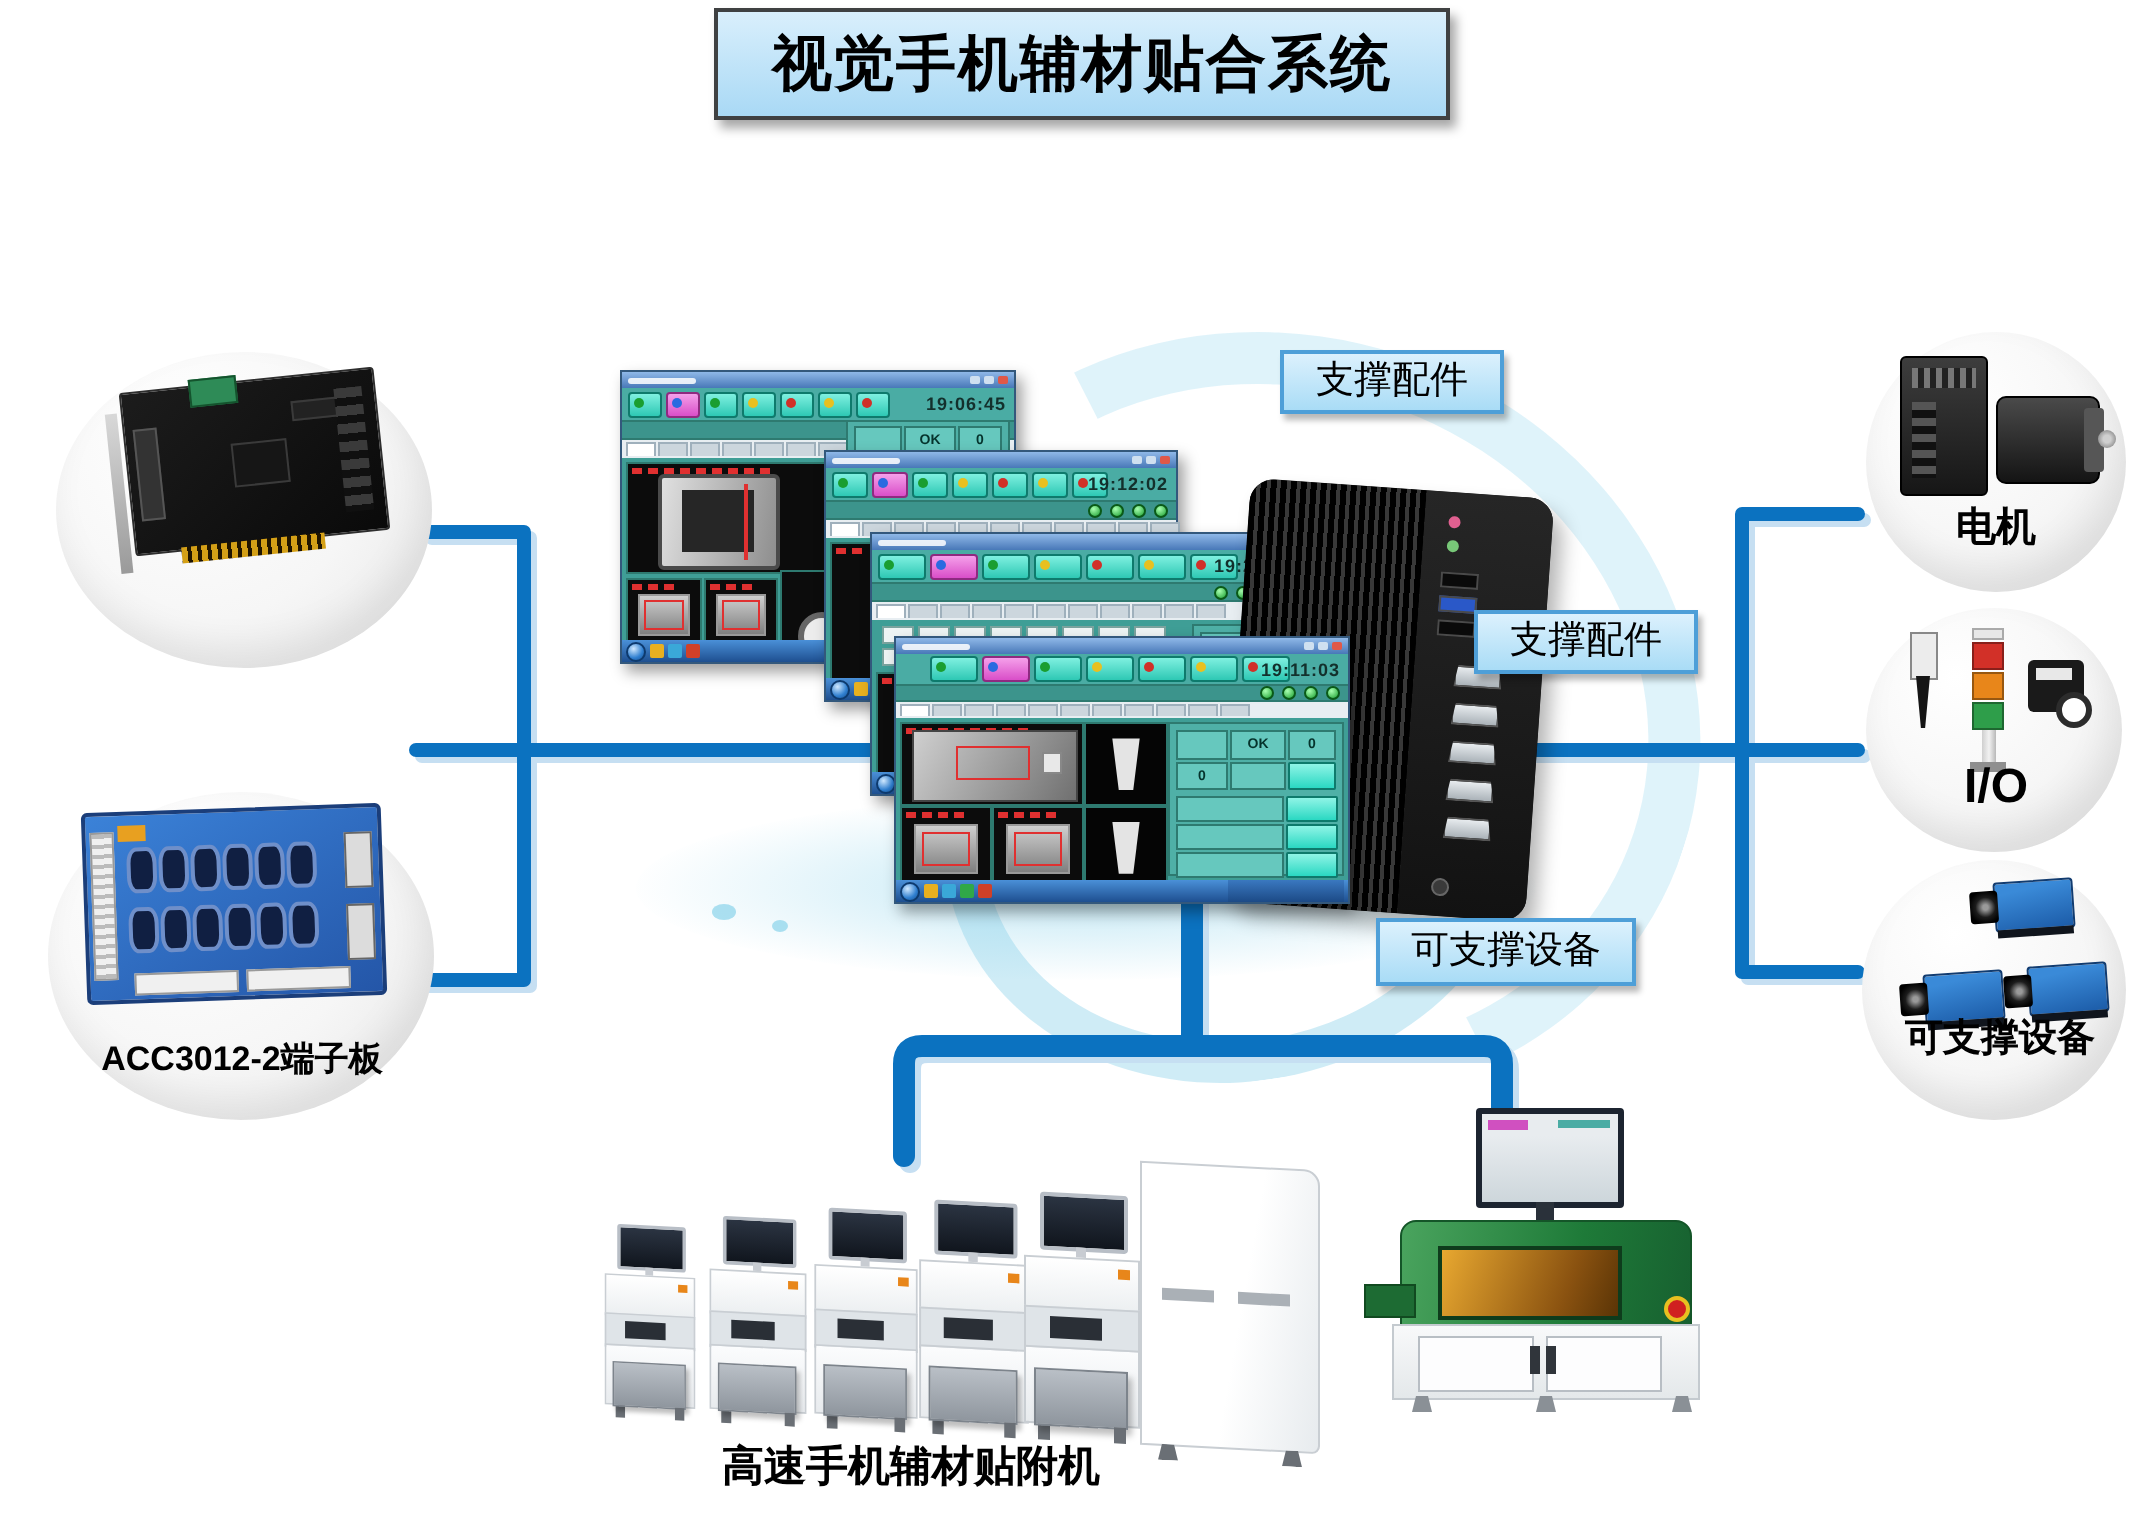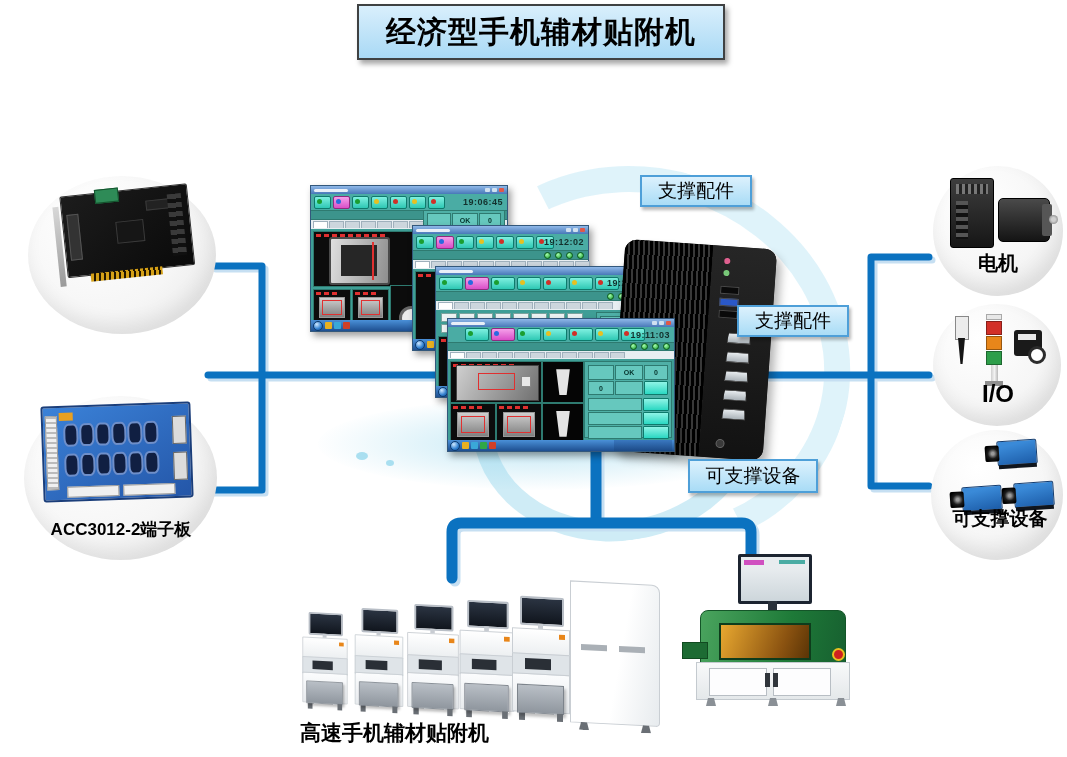--- a/index.html
+++ b/index.html
@@ -37,21 +37,21 @@
   .circ-motor{left:933px;top:166px;width:130px;height:130px;}
   .circ-io{left:933px;top:304px;width:128px;height:122px;}
   .circ-cam{left:931px;top:430px;width:132px;height:130px;}
 
   .hwlabel{position:absolute;z-index:4;font-weight:bold;color:#000;text-align:center;}
   .lbl-qzmc{left:36px;top:295px;width:180px;font-size:17px;}
   .lbl-acc{left:30px;top:518px;width:182px;font-size:17px;}
   .lbl-motor{left:948px;top:250px;width:100px;font-size:20px;}
   .lbl-io{left:948px;top:380px;width:100px;font-size:24px;}
   .lbl-cam{left:952px;top:506px;width:96px;font-size:19px;}
-  .mlabel{position:absolute;z-index:4;font-weight:bold;color:#000;font-size:21px;text-align:left;font-family:Liberation Serif, serif;}
+  .mlabel{position:absolute;z-index:4;font-weight:bold;color:#000;font-size:21px;text-align:right;font-family:Liberation Serif, serif;}
   .ml1{left:300px;top:719px;width:250px;} .ml2{left:565px;top:719px;width:262px;}
 
   
   .qzmc{position:absolute;left:56px;top:190px;width:138px;height:96px;z-index:4;transform:rotate(-6deg);}
   .q-bracket{position:absolute;left:0;top:10px;width:6px;height:80px;background:linear-gradient(#d8d8d8,#9a9a9a);}
   .q-board{position:absolute;left:8px;top:0;width:126px;height:80px;background:linear-gradient(140deg,#1c1c1c,#0a0a0a);
     border:1px solid #2e2e2e;border-radius:2px;}
   .q-term{position:absolute;left:34px;top:-4px;width:22px;height:12px;background:#2e8b57;border:1px solid #14532d;}
   .q-chip{position:absolute;left:52px;top:30px;width:26px;height:20px;background:#161616;border:1px solid #3a3a3a;}
   .q-chip2{position:absolute;left:84px;top:12px;width:30px;height:8px;background:#222;border:1px solid #3a3a3a;}
@@ -268,21 +268,21 @@
     </g>
     <g stroke="#0b72c0" fill="none">
       <path d="M213,266 H262 V490 H211" stroke-width="7" stroke-linejoin="round" stroke-linecap="round"></path>
       <path d="M208,375 H929" stroke-width="7" stroke-linecap="round"></path>
       <path d="M929,257 H871 V486 H929" stroke-width="7" stroke-linejoin="round" stroke-linecap="round"></path>
       <path d="M596,432 V522" stroke-width="11"></path>
       <path d="M452,578 V532 Q452,523 461,523 H742 Q751,523 751,532 V566" stroke-width="11" stroke-linecap="round"></path>
     </g>
   </svg>
 
-  <div class="banner">经济型手机辅材贴附机</div>
+  <div class="banner">视觉手机辅材贴合系统</div>
 
   <div class="circ circ-qzmc"></div>
   <div class="qzmc">
     <div class="q-bracket"></div>
     <div class="q-board">
       <div class="q-term"></div>
       <div class="q-db"></div>
       <div class="q-chip"></div>
       <div class="q-chip2"></div>
       <div class="q-caps"></div>

